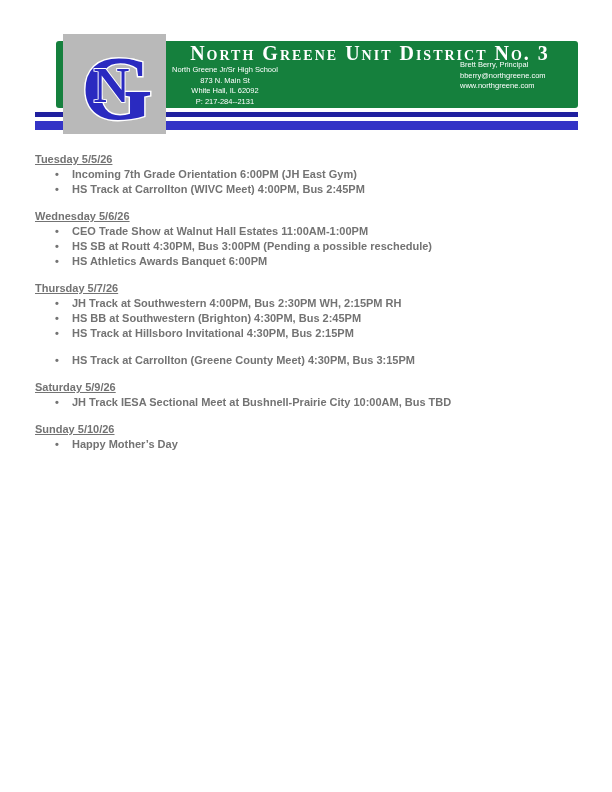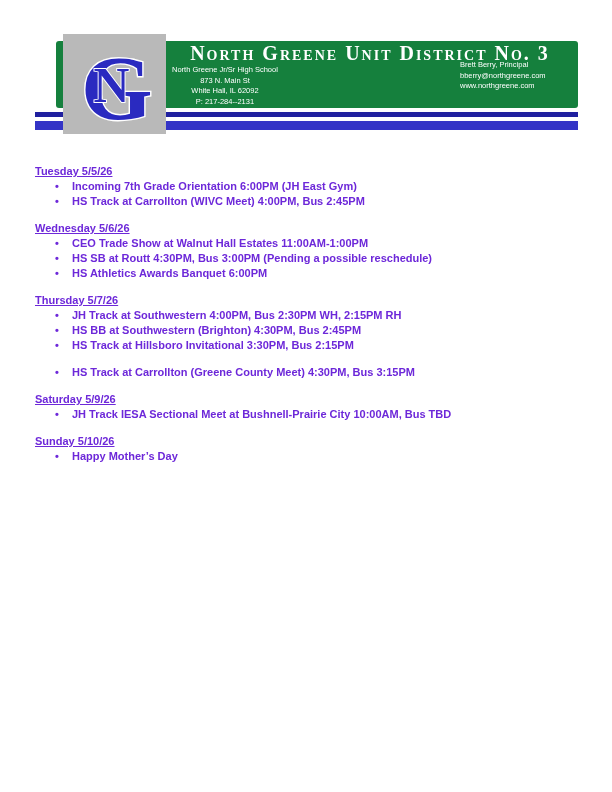--- a/index.html
+++ b/index.html
@@ -82,22 +82,21 @@
     align-items: center;
     justify-content: center;
     z-index: 2;
   }
 
   
   .content {
     position: absolute;
     left: 35px; top: 152px;
     width: 545px;
-    color: #6d28d9;
-    margin-top: 12px;
+    color: #737373;
   }
   .day-block { margin-bottom: 12px; }
   .day-header {
     font-size: 11px;
     font-weight: 700;
     text-decoration: underline;
     line-height: 15px;
   }
   .events { margin: 0; padding: 0; list-style: none; }
   .event {
@@ -186,21 +185,21 @@
         <li class="event">
           <span class="bullet">•</span>
           <span class="event-text">JH Track at Southwestern 4:00PM, Bus 2:30PM WH, 2:15PM RH</span>
         </li>
         <li class="event">
           <span class="bullet">•</span>
           <span class="event-text">HS BB at Southwestern (Brighton) 4:30PM, Bus 2:45PM</span>
         </li>
         <li class="event">
           <span class="bullet">•</span>
-          <span class="event-text">HS Track at Hillsboro Invitational 3:30PM, Bus 2:15PM</span>
+          <span class="event-text">HS Track at Hillsboro Invitational 4:30PM, Bus 2:15PM</span>
         </li>
       </ul>
     </div>
 
     <div class="day-block">
       <ul class="events">
         <li class="event">
           <span class="bullet">•</span>
           <span class="event-text">HS Track at Carrollton (Greene County Meet) 4:30PM, Bus 3:15PM</span>
         </li>

